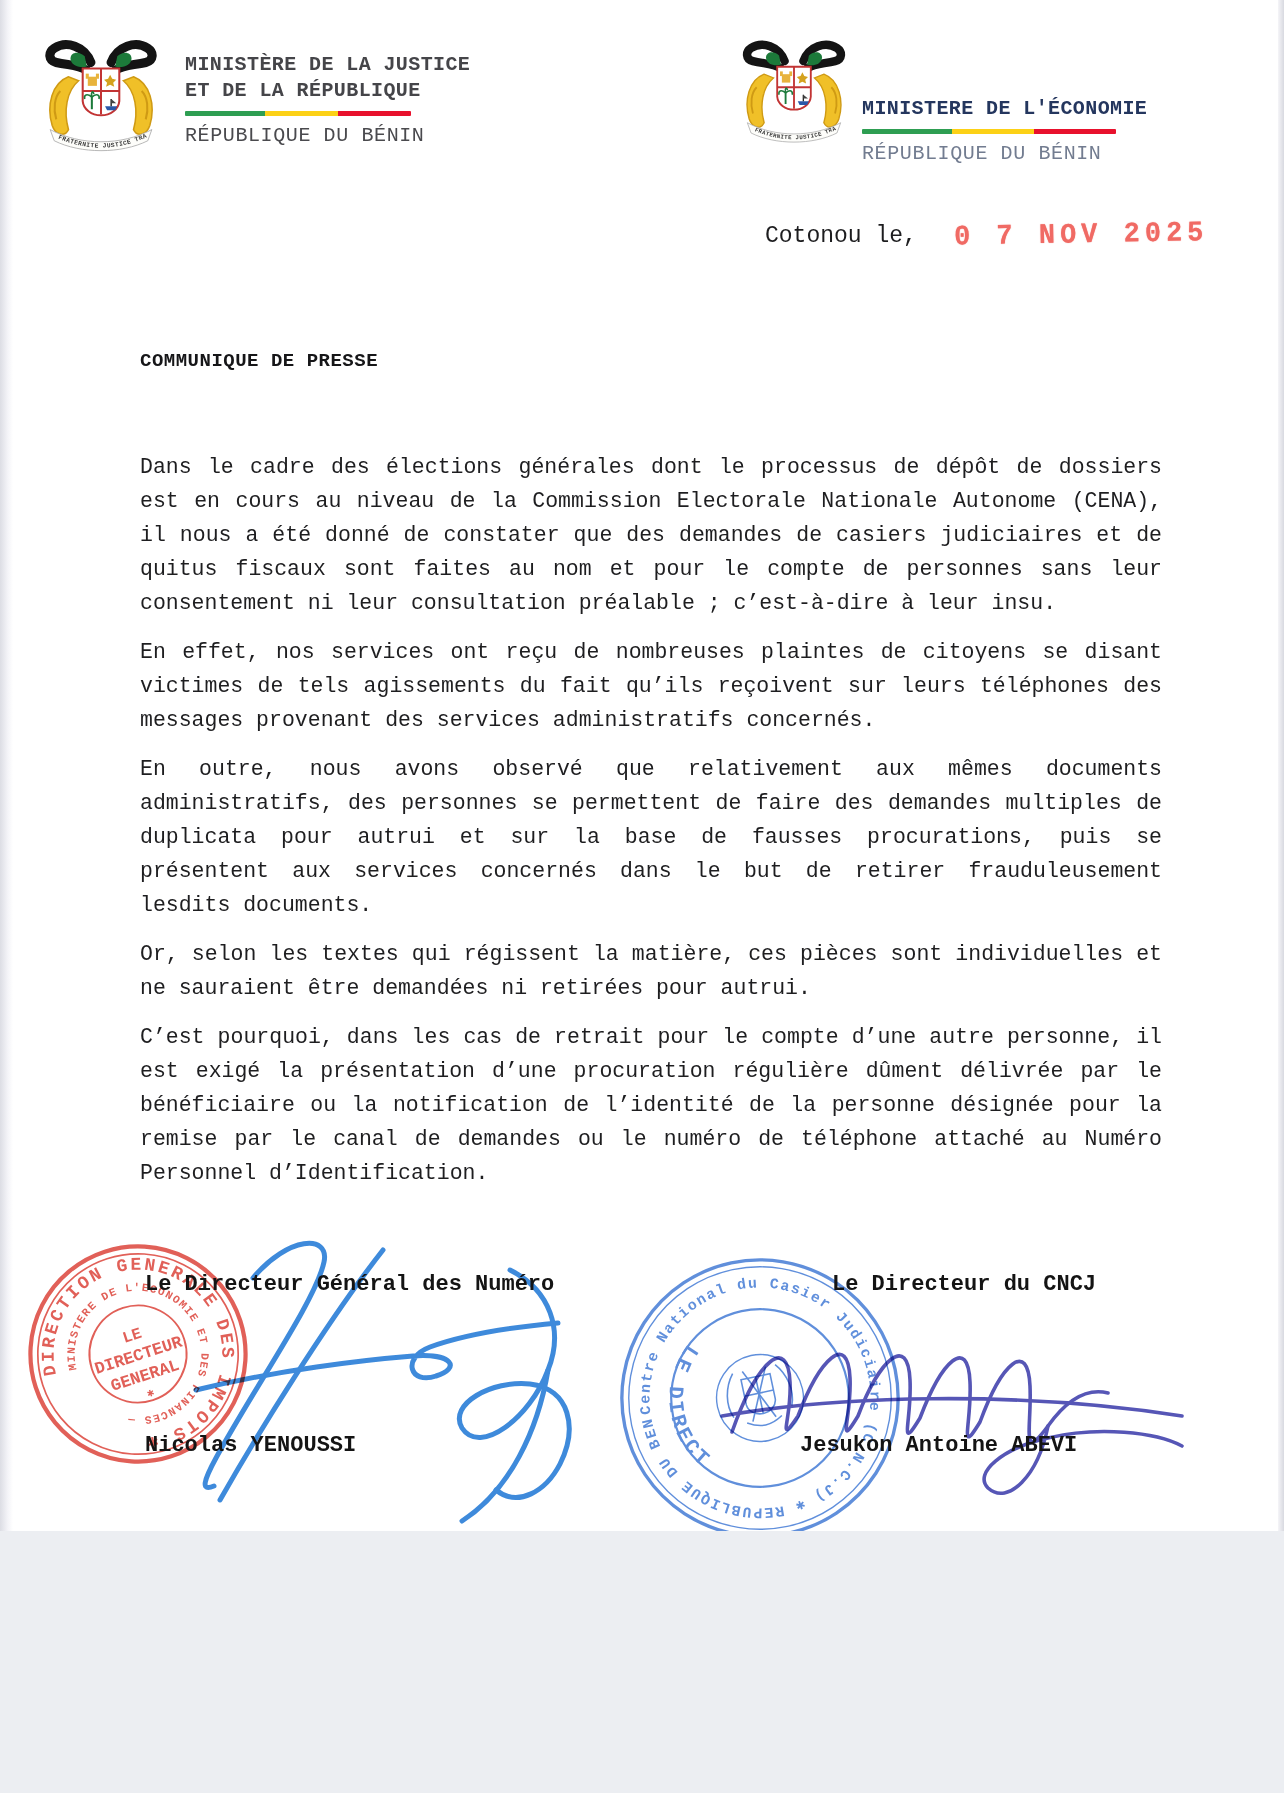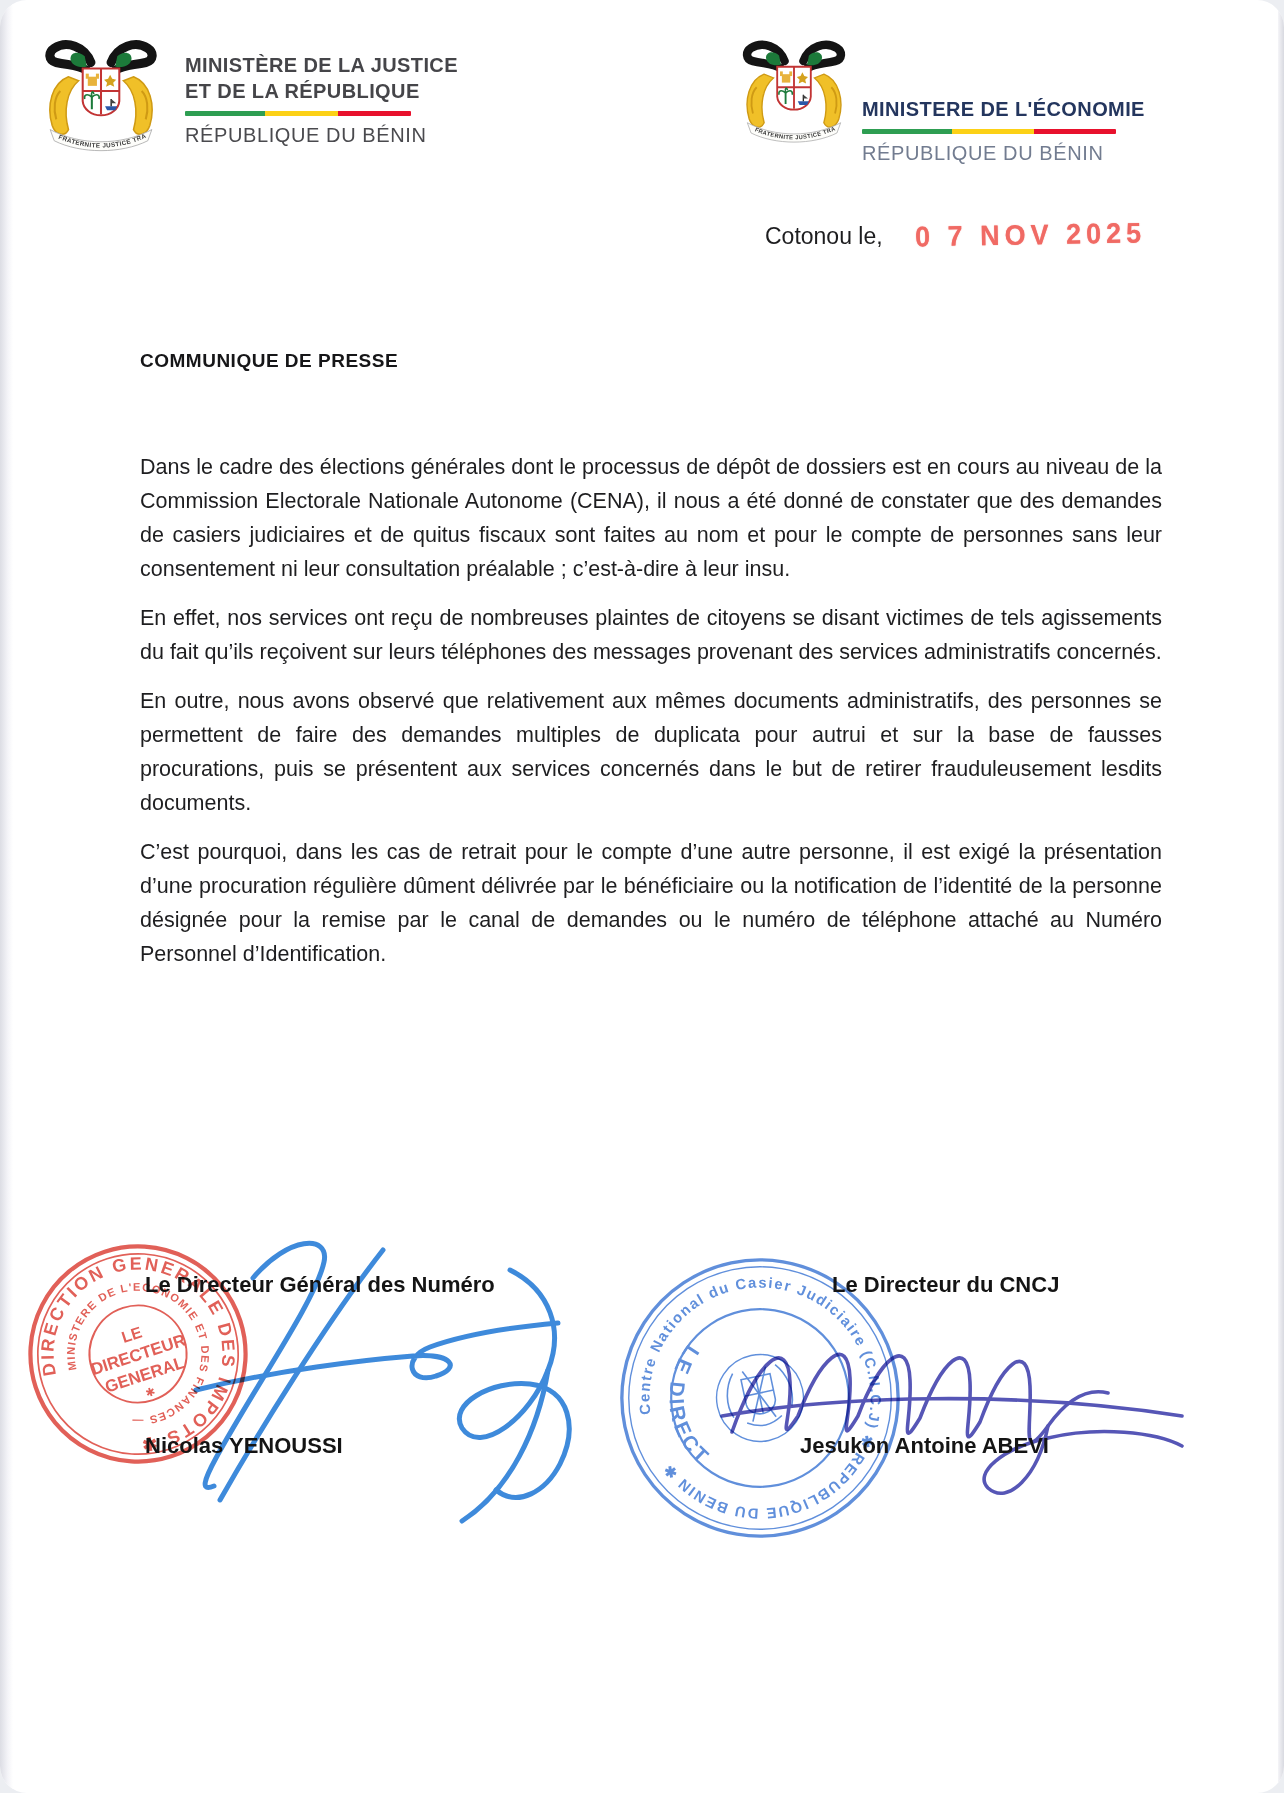--- a/index.html
+++ b/index.html
@@ -1,17 +1,17 @@
 <!DOCTYPE html>
 <html><head>
 <meta charset="utf-8">
 <style>
   html,body{margin:0;padding:0;background:#eceef2;}
-  #page{position:relative;width:1284px;height:1793px;background:#ffffff;overflow:hidden;
-        font-family:Liberation Sans, sans-serif;color:#202124;border-radius:27px;}
+  #page{position:relative;width:1284px;height:1531px;background:#ffffff;overflow:hidden;
+        font-family:Liberation Mono, monospace;color:#202124;}
   .edge-left{position:absolute;left:0;top:0;width:13px;height:100%;
              background:linear-gradient(90deg,#dcdde4,#f4f4f8 60%,#ffffff);}
   .edge-right{position:absolute;right:0;top:0;width:6px;height:100%;
               background:linear-gradient(270deg,#d8d9e0,#f5f5f8);}
   
   .hdr-block{position:absolute;top:38px;}
   .hdr-left{left:40px;}
   .hdr-right{left:738px;}
   .logo{position:absolute;top:0;}
   .hdr-text{position:absolute;top:14px;}
@@ -128,20 +128,21 @@
     <span class="date-place">Cotonou le,</span>
     <span class="date-stamp">0 7 NOV 2025</span>
   </div>
 
   <div class="doc-title">COMMUNIQUE DE PRESSE</div>
 
   <div class="body-col">
     <p>Dans le cadre des élections générales dont le processus de dépôt de dossiers est en cours au niveau de la Commission Electorale Nationale Autonome (CENA), il nous a été donné de constater que des demandes de casiers judiciaires et de quitus fiscaux sont faites au nom et pour le compte de personnes sans leur consentement ni leur consultation préalable ; c’est-à-dire à leur insu.</p>
     <p>En effet, nos services ont reçu de nombreuses plaintes de citoyens se disant victimes de tels agissements du fait qu’ils reçoivent sur leurs téléphones des messages provenant des services administratifs concernés.</p>
     <p>En outre, nous avons observé que relativement aux mêmes documents administratifs, des personnes se permettent de faire des demandes multiples de duplicata pour autrui et sur la base de fausses procurations, puis se présentent aux services concernés dans le but de retirer frauduleusement lesdits documents.</p>
+    <p>Or, selon les textes qui régissent la matière, ces pièces sont individuelles et ne sauraient être demandées ni retirées pour autrui.</p>
     <p>C’est pourquoi, dans les cas de retrait pour le compte d’une autre personne, il est exigé la présentation d’une procuration régulière dûment délivrée par le bénéficiaire ou la notification de l’identité de la personne désignée pour la remise par le canal de demandes ou le numéro de téléphone attaché au Numéro Personnel d’Identification.</p>
   </div>
 
   <svg class="stamp" style="left:22px;top:1238px;" width="232" height="232" viewBox="0 0 220 220">
     <g class="rot-red" opacity="0.88">
       <circle cx="110" cy="110" r="102" fill="none" stroke="#dd4a41" stroke-width="4"></circle>
       <circle cx="110" cy="110" r="95" fill="none" stroke="#dd4a41" stroke-width="1.6"></circle>
       <circle cx="110" cy="110" r="46" fill="none" stroke="#dd4a41" stroke-width="1.8"></circle>
       <path id="redOuter" d="M110,110 m-80,0 a80,80 0 1,1 160,0 a80,80 0 1,1 -160,0" fill="none"></path>
       <path id="redInner" d="M110,110 m-60,0 a60,60 0 1,1 120,0 a60,60 0 1,1 -120,0" fill="none"></path>

